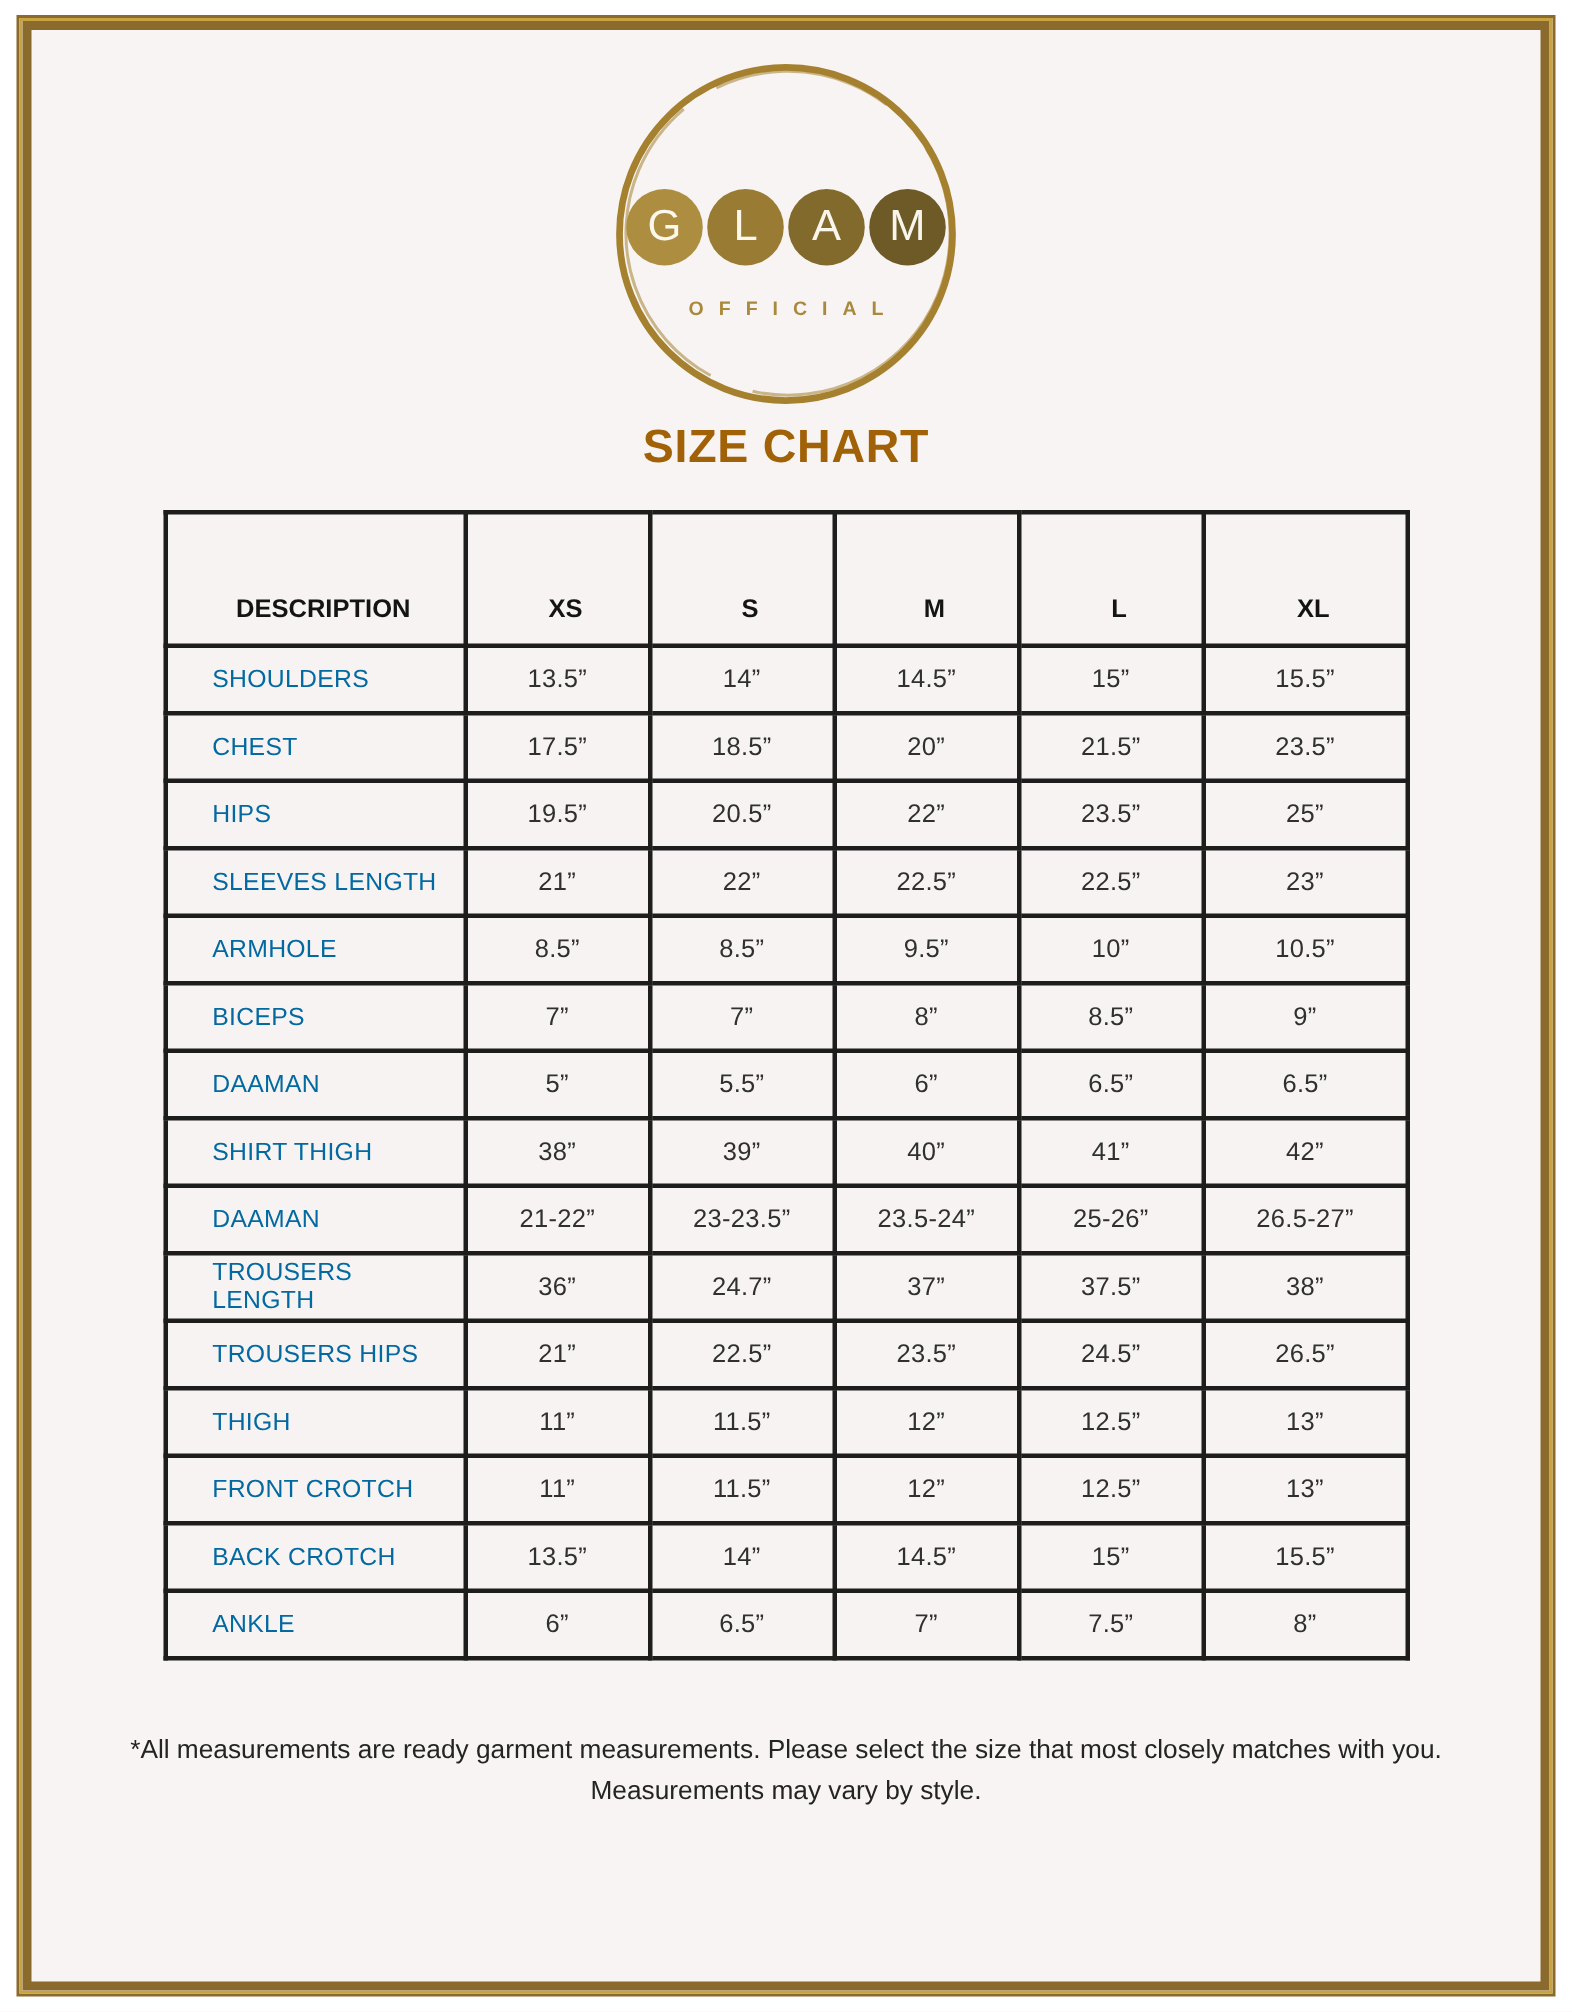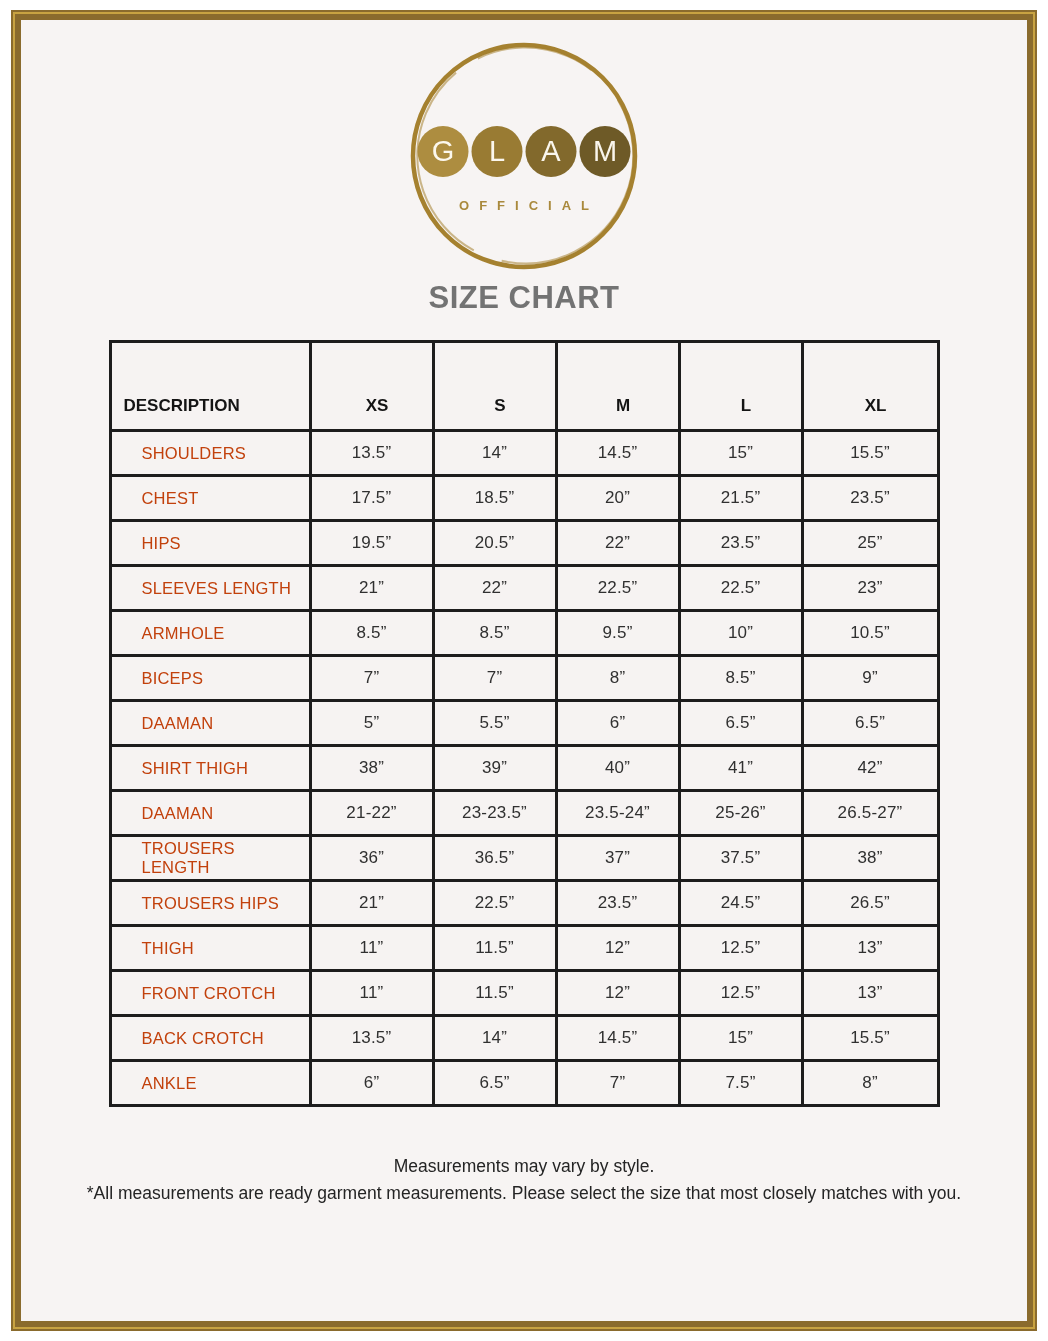--- a/index.html
+++ b/index.html
@@ -63,21 +63,21 @@
     font-weight: 600;
     color: #a9893c;
     letter-spacing: 10px;
     padding-left: 10px;
   }
   
   .title {
     margin-top: 6px;
     font-size: 31px;
     font-weight: bold;
-    color: #737373;
+    color: #a16207;
     letter-spacing: 0.5px;
     flex-shrink: 0;
   }
   
   table.size-table {
     border-collapse: collapse;
     table-layout: fixed;
     margin-top: 24px;
     flex-shrink: 0;
   }
@@ -87,33 +87,33 @@
   }
   .size-table th {
     height: 89px;
     vertical-align: bottom;
     padding-bottom: 13px;
     font-size: 17px;
     font-weight: bold;
     color: #141414;
     padding-left: 12px;
   }
-  .size-table th.desc-col { text-align: left; }
+  .size-table th.desc-col { text-align: center; }
   .size-table td {
     height: 45px;
     text-align: center;
     font-size: 17px;
     color: #303030;
     letter-spacing: 0.2px;
   }
   .size-table td.desc-cell {
     text-align: left;
     padding-left: 30px;
     font-size: 16.5px;
-    color: #c2410c;
+    color: #0369a1;
   }
   
   .footer-note {
     margin-top: 46px;
     width: 880px;
     text-align: center;
     font-size: 17.5px;
     line-height: 1.55;
     color: #242424;
     flex-shrink: 0;
@@ -239,21 +239,21 @@
                 <td class="desc-cell">DAAMAN</td>
                 <td>21-22”</td>
                 <td>23-23.5”</td>
                 <td>23.5-24”</td>
                 <td>25-26”</td>
                 <td>26.5-27”</td>
               </tr>
               <tr>
                 <td class="desc-cell">TROUSERS LENGTH</td>
                 <td>36”</td>
-                <td>36.5”</td>
+                <td>24.7”</td>
                 <td>37”</td>
                 <td>37.5”</td>
                 <td>38”</td>
               </tr>
               <tr>
                 <td class="desc-cell">TROUSERS HIPS</td>
                 <td>21”</td>
                 <td>22.5”</td>
                 <td>23.5”</td>
                 <td>24.5”</td>
@@ -288,20 +288,20 @@
                 <td>6”</td>
                 <td>6.5”</td>
                 <td>7”</td>
                 <td>7.5”</td>
                 <td>8”</td>
               </tr>
             </tbody>
     </table>
 
     <div class="footer-note">
+      <div>*All measurements are ready garment measurements. Please select the size that most closely matches with you.</div>
       <div>Measurements may vary by style.</div>
-      <div>*All measurements are ready garment measurements. Please select the size that most closely matches with you.</div>
     </div>
 
   </div>
   </div>
   </div>
 </div>
 
 </body></html>

